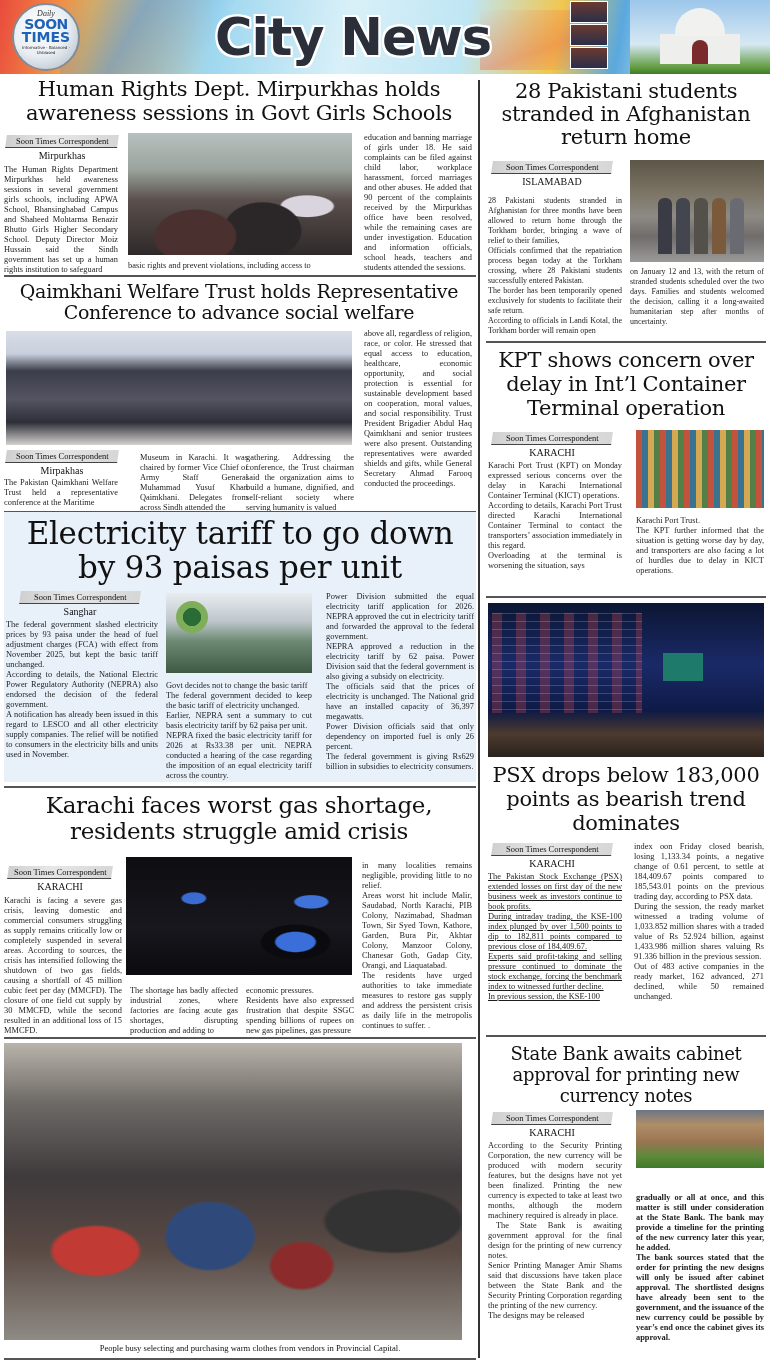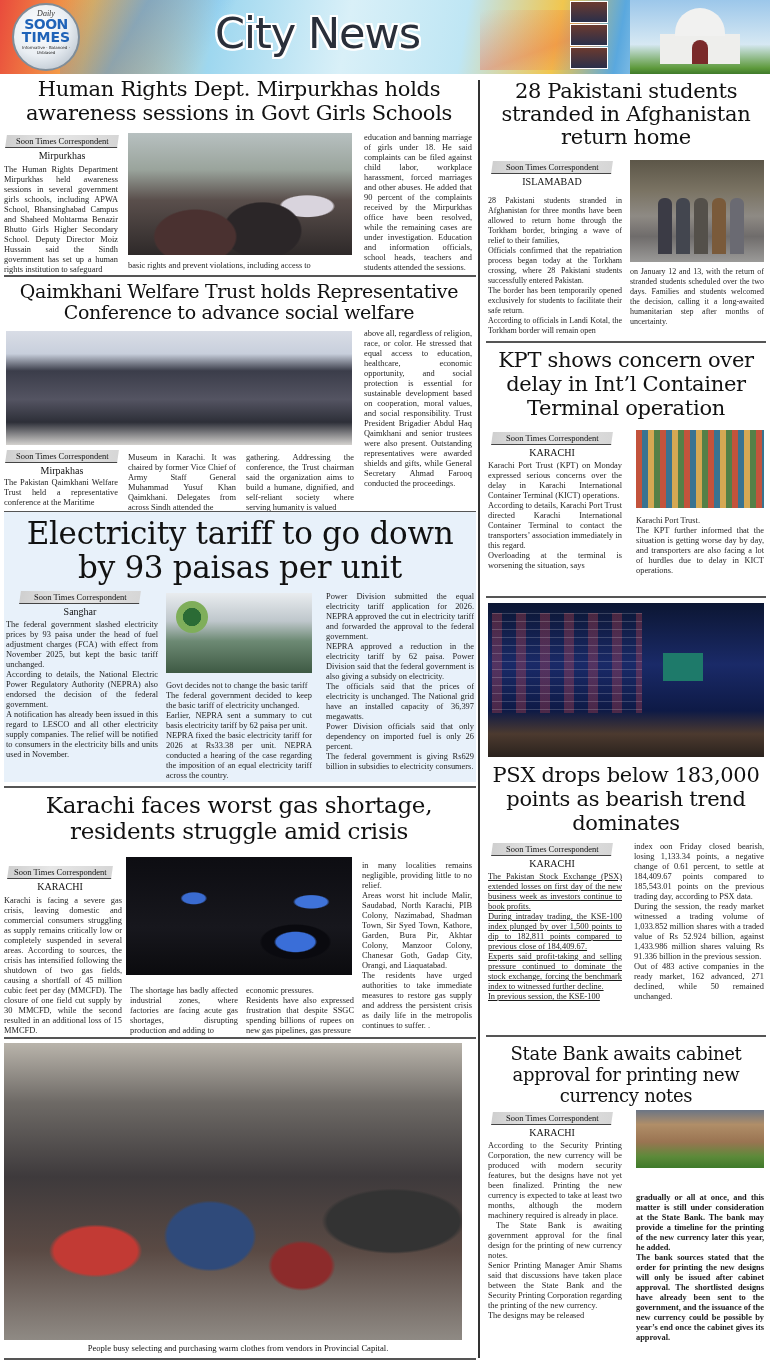--- a/index.html
+++ b/index.html
@@ -10,21 +10,21 @@
     background: linear-gradient(100deg, #e94b3c 0%, #f6b24a 12%, #9ed7ef 28%, #d9f0f8 45%, #bfe6f4 60%, #f1c64e 72%, #5aa8de 80%, #cfe6f2 88%, #e8f3f8 100%); }
   .masthead .stripe1 { position:absolute; left:60px; top:0; width:180px; height:74px; background: linear-gradient(120deg, rgba(255,255,255,0) 0%, rgba(60,140,230,.5) 40%, rgba(255,255,255,0) 80%); }
   .masthead .stripe2 { position:absolute; left:480px; top:10px; width:120px; height:60px; background: linear-gradient(160deg, rgba(240,80,60,0), rgba(240,80,60,.35) 60%, rgba(0,0,0,0)); }
   .logo { position:absolute; left:12px; top:3px; width:68px; height:68px; border-radius:50%;
     background: radial-gradient(circle at 40% 35%, #ffffff 0%, #e9eef3 50%, #a7b3bf 100%); border:2px solid #7f8d99;
     text-align:center; font-family:"DejaVu Sans", sans-serif; }
   .logo .daily { font-family:"Liberation Serif", serif; font-style:italic; font-size:8px; color:#333; margin-top:4px; }
   .logo .soon { font-weight:bold; font-size:14px; color:#1f63b8; line-height:13px; letter-spacing:-0.5px; }
   .logo .times { font-weight:bold; font-size:14px; color:#1f63b8; line-height:13px; }
   .logo .tag { font-size:4px; color:#222; margin-top:1px; }
-  .brand { position:absolute; left:215px; top:8px; font-family:"DejaVu Sans", sans-serif; font-weight:normal; font-size:43px; color:#2a2f3a; letter-spacing:-1px;
+  .brand { position:absolute; left:215px; top:8px; font-family:"DejaVu Sans", sans-serif; font-weight:bold; font-size:51px; color:#2a2f3a; letter-spacing:-1px;
     text-shadow: 2px 0 #fff, -2px 0 #fff, 0 2px #fff, 0 -2px #fff, 2px 2px #fff, -2px -2px #fff, 2px -2px #fff, -2px 2px #fff; }
   .portraits { position:absolute; left:560px; top:0; width:60px; height:74px; }
   .portraits div { width:38px; height:22px; margin:1px 0 1px 10px; background: linear-gradient(180deg,#6b3a2f,#2a2f4a); border:1px solid #fff; }
   .monument { position:absolute; left:630px; top:0; width:140px; height:74px; background: linear-gradient(180deg,#9cc7ea 0%, #d6e8f3 60%, #5e9a3c 92%, #3f7a2a 100%); }
   .monument .dome { position:absolute; left:45px; top:8px; width:50px; height:28px; background:#f1f1f0; border-radius:25px 25px 0 0; }
   .monument .base { position:absolute; left:30px; top:34px; width:80px; height:30px; background:#eeeeec; }
   .monument .arch { position:absolute; left:62px; top:40px; width:16px; height:24px; background:#7a2a2a; border-radius:8px 8px 0 0; }
 
   .vrule { position:absolute; background:#333; }
   .hrule { position:absolute; background:#555; height:2px; }
@@ -111,21 +111,21 @@
 <div class="hrule" style="left:4px; top:275px; width:472px;"></div>
 
 <div>
   <div class="headline" style="left:6px; top:281px; width:466px; font-size:19px;">Qaimkhani Welfare Trust holds Representative Conference to advance social welfare</div>
   <div class="photo ph-conf" style="left:6px; top:331px; width:346px; height:114px;"></div>
   <div class="corr" style="left:6px; top:450px; width:112px;">
     <span class="label"><span>Soon Times Correspondent</span></span>
     <span class="place">Mirpakhas</span>
   </div>
   <div class="body" style="left:4px; top:478px; width:114px;">The Pakistan Qaimkhani Welfare Trust held a representative conference at the Maritime</div>
-  <div class="body" style="left:128px; top:453px; width:108px;">Museum in Karachi. It was chaired by former Vice Chief of Army Staff General Muhammad Yusuf Khan Qaimkhani. Delegates from across Sindh attended the</div>
+  <div class="body" style="left:140px; top:453px; width:108px;">Museum in Karachi. It was chaired by former Vice Chief of Army Staff General Muhammad Yusuf Khan Qaimkhani. Delegates from across Sindh attended the</div>
   <div class="body" style="left:246px; top:453px; width:108px;">gathering. Addressing the conference, the Trust chairman said the organization aims to build a humane, dignified, and self-reliant society where serving humanity is valued</div>
   <div class="body" style="left:364px; top:329px; width:108px;">above all, regardless of religion, race, or color. He stressed that equal access to education, healthcare, economic opportunity, and social protection is essential for sustainable development based on cooperation, moral values, and social responsibility. Trust President Brigadier Abdul Haq Qaimkhani and senior trustees were also present. Outstanding representatives were awarded shields and gifts, while General Secretary Ahmad Farooq conducted the proceedings.</div>
 </div>
 <div class="hrule" style="left:4px; top:511px; width:472px;"></div>
 
 <div class="bluebox">
   <div class="headline" style="left:4px; top:4px; width:464px; font-size:31px; line-height:34px;">Electricity tariff to go down by 93 paisas per unit</div>
   <div class="corr" style="left:16px; top:79px; width:120px;">
     <span class="label"><span>Soon Times Correspondent</span></span>
     <span class="place">Sanghar</span>
@@ -170,21 +170,21 @@
   <div class="body" style="left:362px; top:861px; width:110px;">
     <p>in many localities remains negligible, providing little to no relief.</p>
     <p>Areas worst hit include Malir, Saudabad, North Karachi, PIB Colony, Nazimabad, Shadman Town, Sir Syed Town, Kathore, Garden, Bura Pir, Akhtar Colony, Manzoor Colony, Chanesar Goth, Gadap City, Orangi, and Liaquatabad.</p>
     <p>The residents have urged authorities to take immediate measures to restore gas supply and address the persistent crisis as daily life in the metropolis continues to suffer. .</p>
   </div>
 </div>
 <div class="hrule" style="left:4px; top:1037px; width:472px;"></div>
 
 <div>
   <div class="photo ph-market" style="left:4px; top:1043px; width:458px; height:297px;"></div>
-  <div class="caption" style="left:4px; top:1343px; width:468px;">People busy selecting and purchasing warm clothes from vendors in Provincial Capital.</div>
+  <div class="caption" style="left:16px; top:1343px; width:468px;">People busy selecting and purchasing warm clothes from vendors in Provincial Capital.</div>
 </div>
 <div class="hrule" style="left:4px; top:1358px; width:472px;"></div>
 
 <div>
   <div class="headline" style="left:488px; top:80px; width:276px; font-size:21px; line-height:23px;">28 Pakistani students stranded in Afghanistan return home</div>
   <div class="corr" style="left:492px; top:161px; width:120px;">
     <span class="label"><span>Soon Times Correspondent</span></span>
     <span class="place">ISLAMABAD</span>
   </div>
   <div class="body" style="left:488px; top:196px; width:134px; font-size:8px;">

